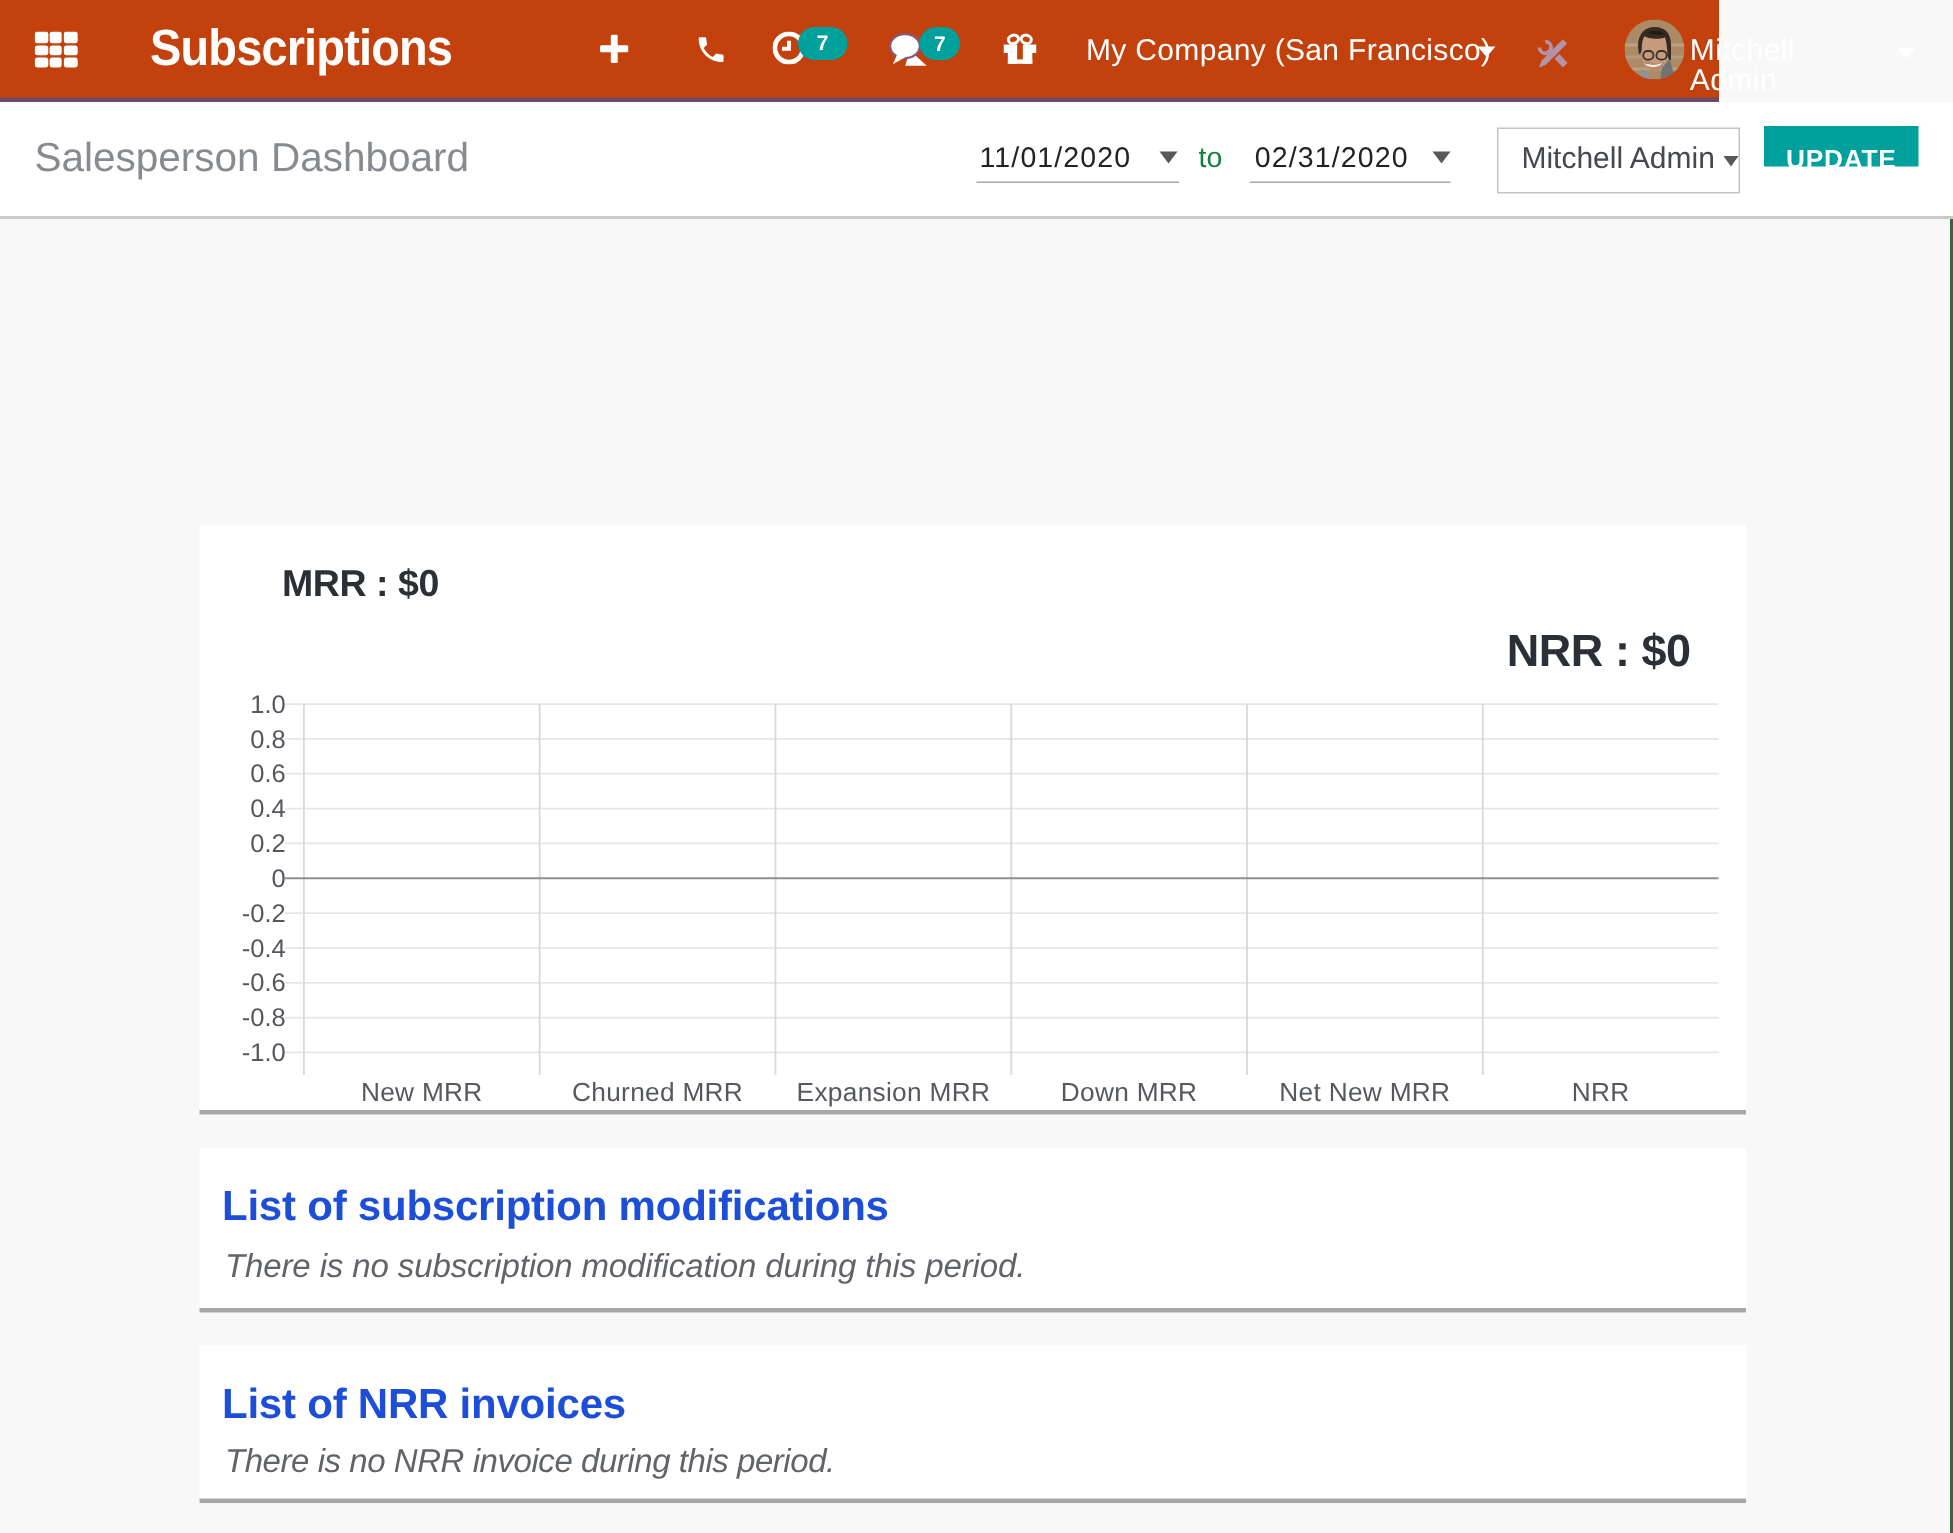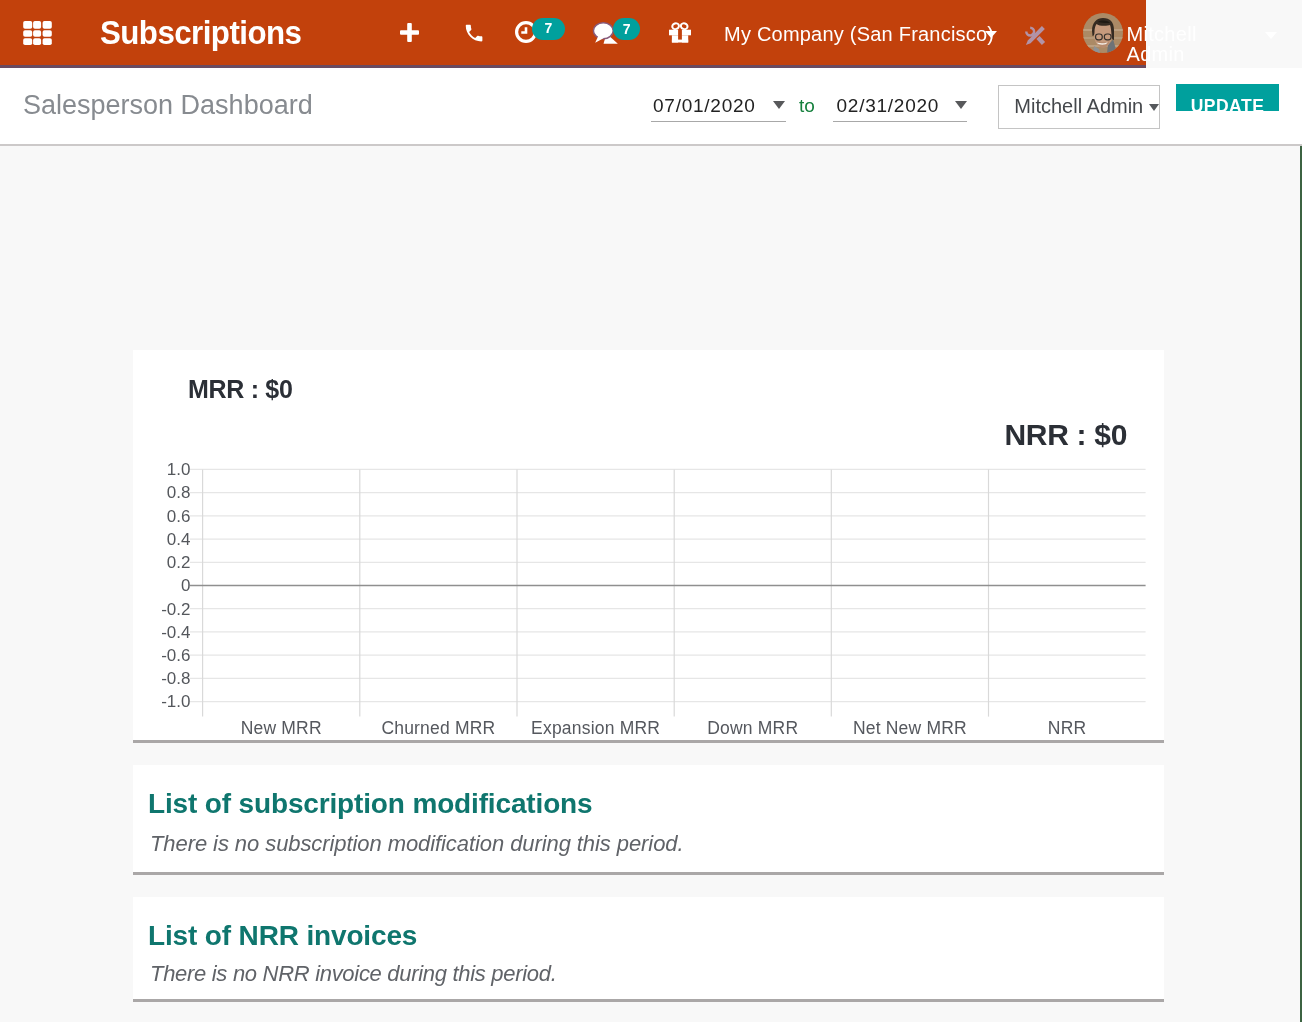--- a/index.html
+++ b/index.html
@@ -19,21 +19,21 @@
   #breadcrumb { position:absolute; left:23px; top:23.5px; font-size:27px; line-height:27px; color:#878b90; }
   .datefield { position:absolute; font-size:19px; line-height:19px; color:#222; }
   .caret { position:absolute; width:0; height:0; border-left:6px solid transparent; border-right:6px solid transparent; }
   #updatebtn { position:absolute; left:1176px; top:84px; width:103px; height:27px; background:#00a09d;
     color:#fff; font-weight:bold; font-size:17.5px; text-align:center; line-height:45px; letter-spacing:0.5px; }
 
   
   #content { position:absolute; left:0; top:146px; width:1302px; height:876px; background:#f8f8f8; }
   .card { position:absolute; left:133px; width:1031px; background:#fff; border-bottom:3px solid #aaa7a7; }
   h1.big { font-size:45px; line-height:53px; color:#2b2f36; font-weight:bold; letter-spacing:-0.6px; }
-  .h3 { position:absolute; left:15px; font-size:28px; line-height:28px; color:#0f766e; font-weight:bold; letter-spacing:-0.15px; }
+  .h3 { position:absolute; left:15px; font-size:28px; line-height:28px; color:#1d4ed8; font-weight:bold; letter-spacing:-0.15px; }
   .muted { position:absolute; left:17px; font-style:italic; font-size:22px; line-height:20px; color:#606368; }
 </style>
 </head>
 <body>
 
 <div id="navbar">
   <svg class="abs" style="left:23px;top:21px" width="30" height="25" viewBox="0 0 30 25">
     <g fill="#ffffff">
       <rect x="0.2" y="0" width="9" height="7.8" rx="1.8"></rect>
         <rect x="10.1" y="0" width="8" height="7.8" rx="1.8"></rect>
@@ -117,21 +117,21 @@
     </g>
   </svg>
   <div class="navtxt" style="left:1126.5px;">Mitchell Admin</div>
   <div class="caret" style="left:1265px;top:31.5px;border-left-width:6px;border-right-width:6px;border-top:7.2px solid #fff;"></div>
 </div>
 
 <div id="controlbar">
   <div id="breadcrumb">Salesperson Dashboard</div>
 </div>
 
-<div class="abs datefield" style="left:653px;top:96.2px;letter-spacing:0.75px;">07/01/2020</div>
+<div class="abs datefield" style="left:653px;top:96.2px;letter-spacing:0.75px;">11/01/2020</div>
 <div class="abs" style="left:651px;top:121px;width:135px;height:1.4px;background:#a8a8a8;"></div>
 <div class="caret" style="left:772.9px;top:101.1px;border-top:8.2px solid #58595b;"></div>
 <div class="abs" style="left:799px;top:96.2px;font-size:19px;line-height:19px;color:#15803d;">to</div>
 <div class="abs datefield" style="left:836.5px;top:96.2px;letter-spacing:0.75px;">02/31/2020</div>
 <div class="abs" style="left:832.7px;top:121px;width:134.2px;height:1.4px;background:#a8a8a8;"></div>
 <div class="caret" style="left:955.2px;top:101.1px;border-top:8.2px solid #58595b;"></div>
 <div class="abs" style="left:998px;top:85px;width:162px;height:44px;border:1px solid #c4c4c4;background:#fff;">
   <div class="abs" style="left:15.3px;top:10px;font-size:20px;line-height:20px;color:#45484c;">Mitchell Admin</div>
   <div class="caret" style="left:150px;top:17.5px;border-left-width:5.3px;border-right-width:5.3px;border-top:7px solid #55585c;"></div>
 </div>

